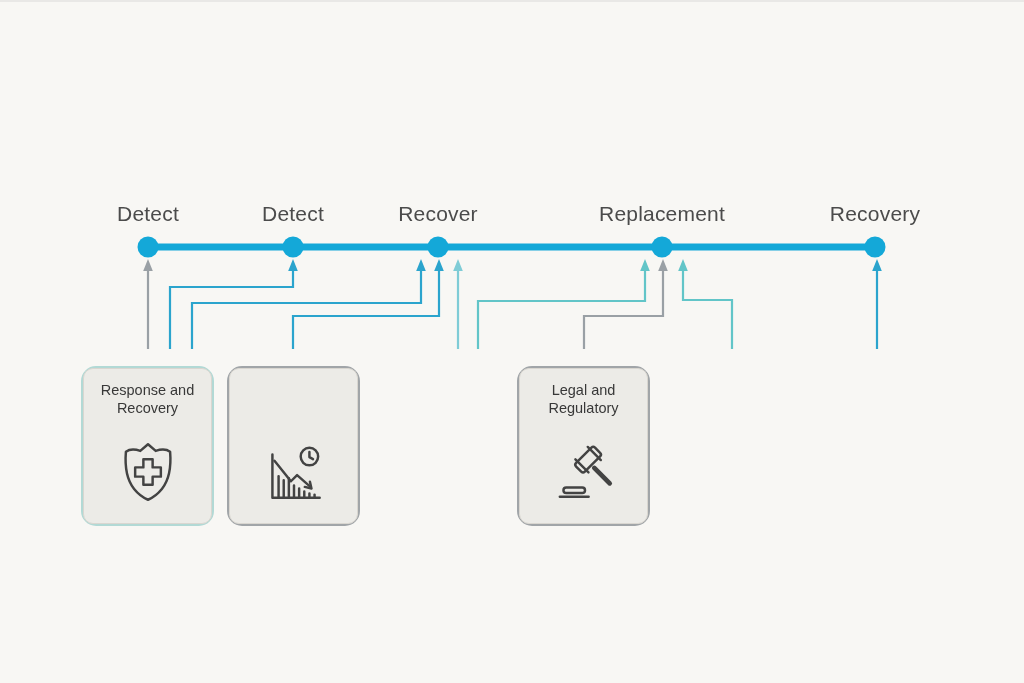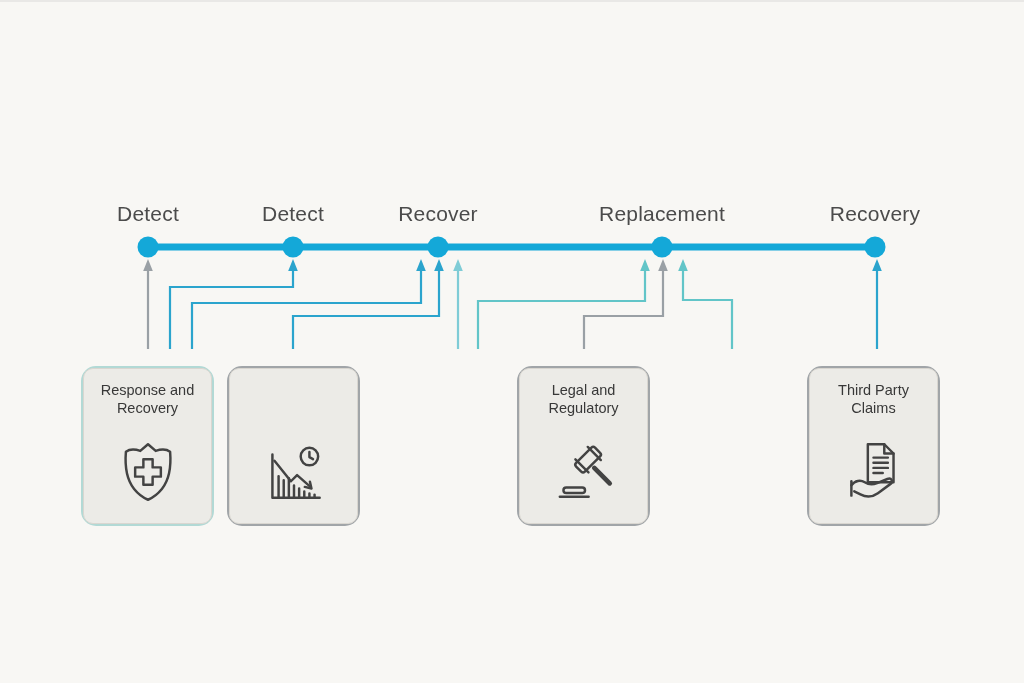--- a/index.html
+++ b/index.html
@@ -120,28 +120,14 @@
           </g>
           <path class="ic-thick" d="M46 32 L61 47"></path>
           <rect class="ic" x="16" y="51" width="21" height="5.5" rx="2.7"></rect>
           <path class="ic" d="M12.5 60 h28"></path>
         </svg>
       </div>
     </div>
   </div>
 
 
-  <div class="card" style="left: 807px; border-color: rgb(161, 165, 168);">
-    <div class="card-inner" style="border-color:#d9d6d0">
-      <div class="card-title">Third Party Claims</div>
-      <div class="card-icon">
-        <svg width="74" height="74" viewBox="0 0 72 72">
-          <path class="ic" d="M30 9 h16 l9 9 V46 H30 Z"></path>
-          <path class="ic" stroke-width="2" d="M46 9 v9 h9"></path>
-          <path class="ic" stroke-width="2" d="M35.5 22 h14 M35.5 27 h14 M35.5 32 h14 M35.5 37 h9"></path>
-          <path class="ic" d="M14 49 c3.5 -5 9 -5.5 13 -3 c3.5 2.2 8 2.4 12 0.8 l10 -4 c4 -1.6 6.2 2.6 2.8 5 l-12 8.8 c-5 3.6 -11.5 4 -17 1.2 l-6 -3"></path>
-          <path class="ic" d="M14 45 v14"></path>
-        </svg>
-      </div>
-    </div>
-  </div>
 
 </div>
 
 </body></html>

